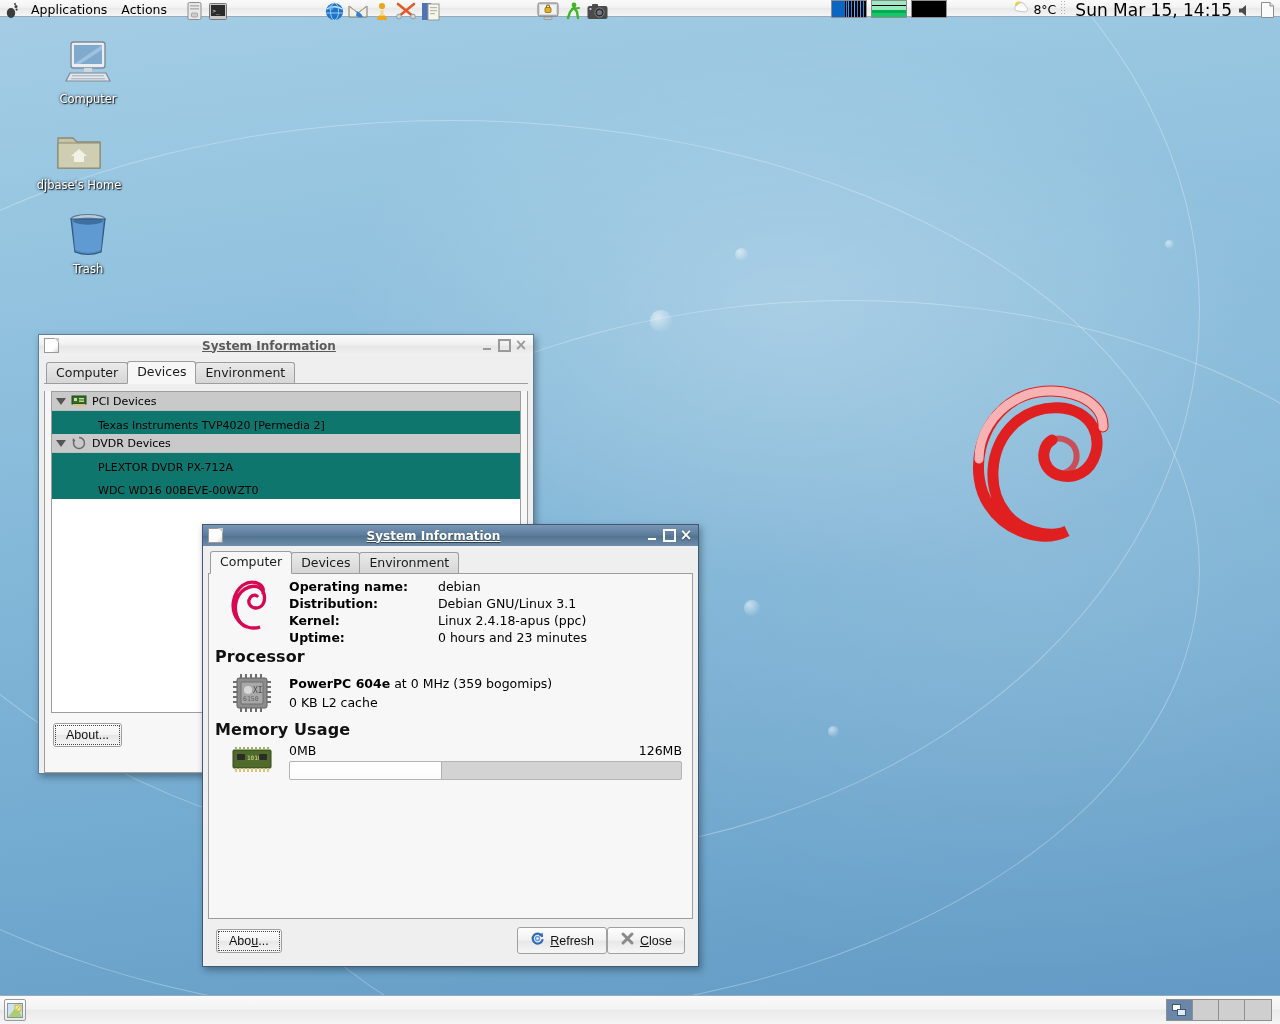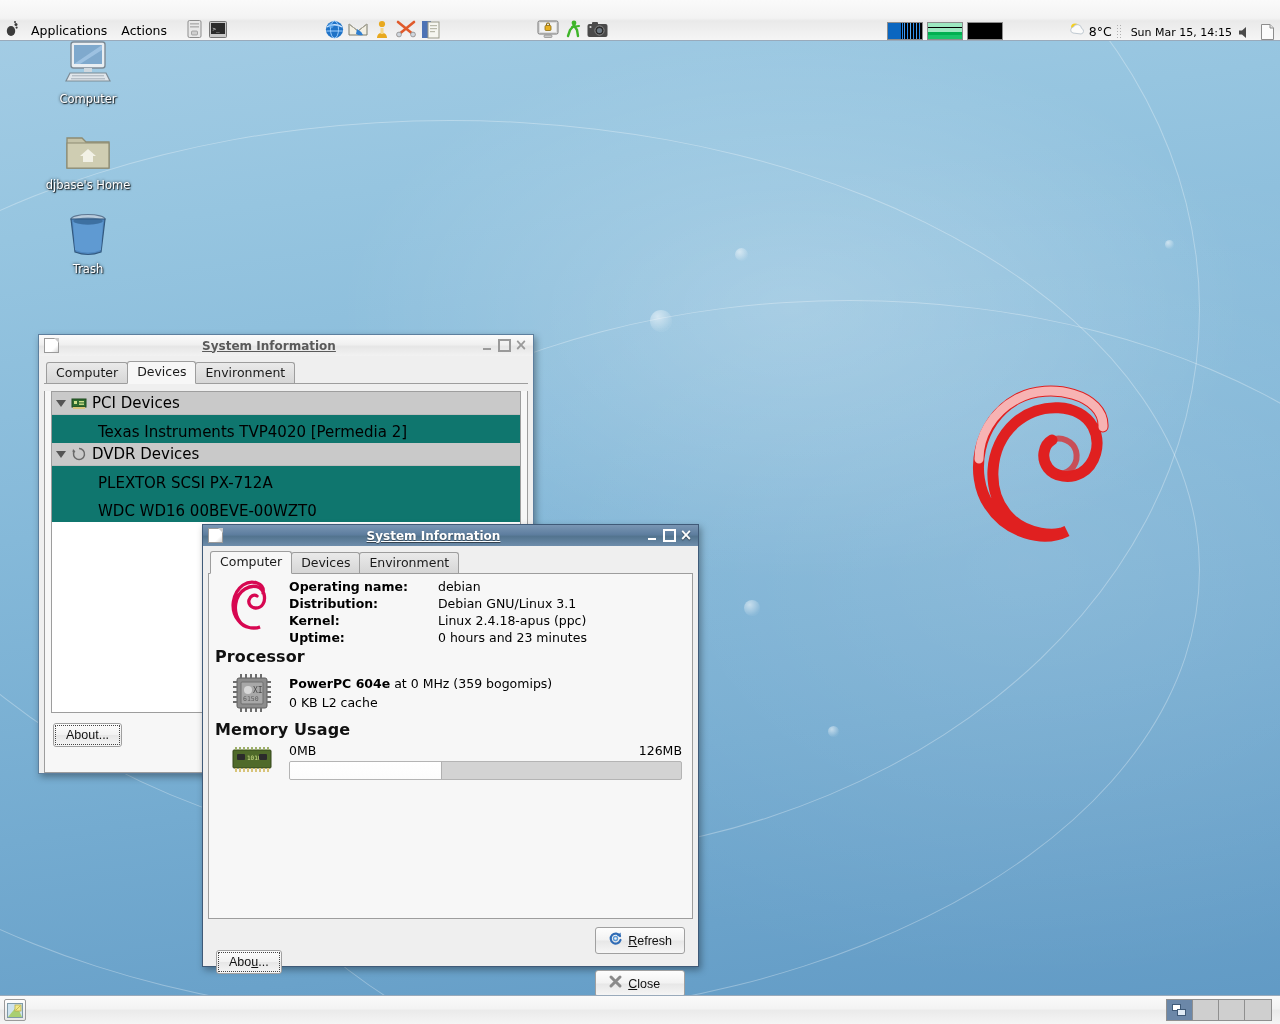--- a/index.html
+++ b/index.html
@@ -37,40 +37,40 @@
   
   #wp-swirl {
     position: absolute;
     left: 955px; top: 385px;
     width: 175px; height: 160px;
   }
 
   
   #top-panel {
     position: absolute; left: 0; top: 0;
-    width: 1280px; height: 41px;
+    width: 1280px; height: 17px;
     background: linear-gradient(to bottom, #fafafa 0%, #f3f3f3 45%, #e9e9e9 52%, #f5f5f5 100%);
     border-bottom: 1px solid #9ab;
-    display: flex; align-items: flex-end;
+    display: flex; align-items: flex-start;
     font-size: 12.5px; color: #000;
     z-index: 50;
   }
   .panel-menu {
     padding: 2px 7px; cursor: default; white-space: nowrap;
   }
   .panel-sep { width: 8px; }
   .panel-ico {
     width: 22px; height: 22px;
     display: inline-flex; align-items: center; justify-content: center;
     margin: 0 1px;
   }
   .panel-spacer { flex: 1 1 auto; }
   #clock-area {
     display: flex; align-items: center; gap: 5px;
-    padding: 0 6px; font-size: 11px;
+    padding: 0 6px; font-size: 17px;
   }
   .grip {
     width: 5px; height: 16px;
     background-image: radial-gradient(circle, #aaa 1px, transparent 1px);
     background-size: 3px 3px;
     opacity: .9; margin: 0 4px;
   }
   #weather { display: flex; align-items: center; gap: 2px; font-size: 12.5px; }
 
   
@@ -195,21 +195,21 @@
     border-top: none;
   }
 
   
   .treeview {
     margin: 7px 6px 0 6px;
     border: 1px solid #9d9d9d;
     background: #ffffff;
     height: 322px;
     overflow: hidden;
-    font-size: 15px;
+    font-size: 11px;
   }
   .tree-group {
     background: #c9c9c9;
     padding: 2px 4px;
     display: flex; align-items: center; gap: 5px;
     border-bottom: 1px solid #bdbdbd;
   }
   .tree-child { padding: 8px 4px 2px 46px; background: #0f766e; }
   .tri {
     width: 0;height:0;
@@ -265,21 +265,21 @@
   .progress-fill {
     height: 100%;
     background: linear-gradient(to bottom, #ffffff, #fcfcfc);
     border-right: 1px solid #b0b0b0;
   }
 
   .action-bar {
     display: flex; align-items: center;
     padding: 8px 8px 8px 8px;
   }
-  .action-bar .right { margin-left: auto; display: flex; gap: 16px; flex-direction: column; }
+  .action-bar .right { margin-left: auto; display: flex; gap: 0; }
 
   
   #bottom-panel {
     position: absolute; left: 0; bottom: 0;
     width: 1280px; height: 29px;
     background: linear-gradient(to bottom, #fafafa 0%, #f3f3f3 45%, #eaeaea 52%, #f5f5f5 100%);
     border-top: 1px solid #9ab;
     display: flex; align-items: center;
     z-index: 50;
   }
@@ -481,21 +481,21 @@
       <path d="M12 24 L40 5 L40 10 L18 24 Z" fill="#a9ccea" opacity=".7"></path>
       <rect x="22" y="28" width="8" height="4" fill="#cfd8df"></rect>
       <path d="M8 33 H44 L48 41 H4 Z" fill="#e0e6eb" stroke="#7d8b96" stroke-width="1.2"></path>
       <rect x="10" y="35" width="32" height="1.4" fill="#b6bfc7"></rect>
       <rect x="9" y="38" width="34" height="1.4" fill="#b6bfc7"></rect>
     </svg>
   </div>
   <div class="label">Computer</div>
 </div>
 
-<div class="desk-icon" style="left:36px; top:122px">
+<div class="desk-icon" style="left:27px; top:122px">
   <div class="glyph">
     <svg width="48" height="44" viewBox="0 0 48 44">
       <path d="M3 8 H18 L22 12 H45 V38 H3 Z" fill="#c5c3a8" stroke="#8d8b72" stroke-width="1.3"></path>
       <path d="M3 13 H45 V38 H3 Z" fill="#cfcdb2" stroke="#8d8b72" stroke-width="1.2"></path>
       <path d="M24 19 L32 26 H29 V32 H19 V26 H16 Z" fill="#f2f1e6"></path>
     </svg>
   </div>
   <div class="label">djbase's Home</div>
 </div>
 
@@ -548,21 +548,21 @@
         <div class="tree-group">
           <span class="tri tri-open"></span>
           <span class="dev-ico">
             <svg width="16" height="14" viewBox="0 0 16 14">
                 <path d="M8 1.5 a5.5 5.5 0 1 1 -4.6 2.5" fill="none" stroke="#6a6a6a" stroke-width="1.5"></path>
                 <path d="M2 2 L4.5 4.6 L1.4 5.2 Z" fill="#6a6a6a"></path>
               </svg>
           </span>
           <span>DVDR Devices</span>
         </div>
-        <div class="tree-child">PLEXTOR SCSI   PX-712A</div>
+        <div class="tree-child">PLEXTOR DVDR   PX-712A</div>
         <div class="tree-child">WDC WD16 00BEVE-00WZT0</div>
       </div>
 
       <div class="action-bar" style="padding:10px 8px;">
         <button class="btn focused">
             <span>About...</span>
           </button>
       </div>
     </div>
   </div>

